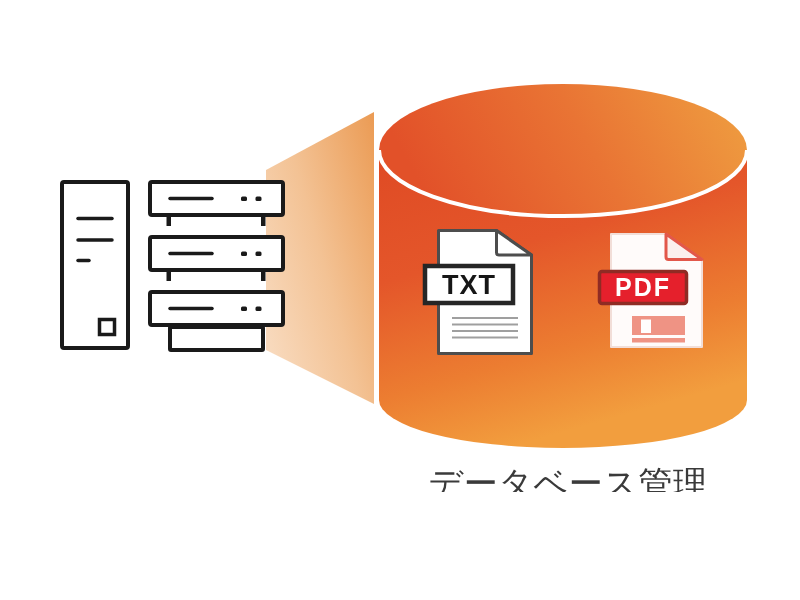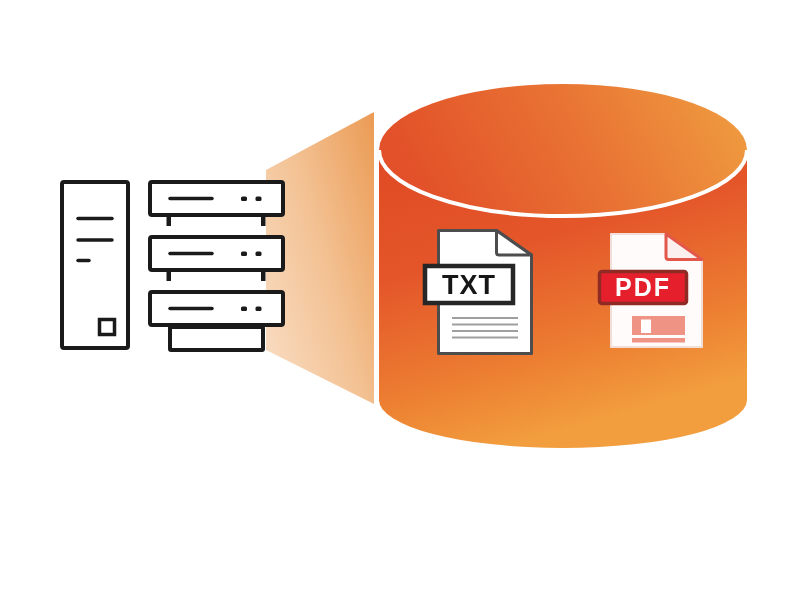--- a/index.html
+++ b/index.html
@@ -122,13 +122,14 @@
       <g>
         <rect x="170" y="327" width="93" height="23" rx="1" fill="#ffffff" stroke="#1a1a1a" stroke-width="4"></rect>
         <rect x="150" y="292" width="133" height="33" rx="2" fill="#ffffff" stroke="#1a1a1a" stroke-width="4"></rect>
         <line x1="170" y1="308.5" x2="212" y2="308.5" stroke="#1a1a1a" stroke-width="3.5" stroke-linecap="round"></line>
         <rect x="241" y="306.5" width="6" height="4.5" rx="1.5" fill="#1a1a1a"></rect>
         <rect x="255.5" y="306.5" width="6" height="4.5" rx="1.5" fill="#1a1a1a"></rect>
       </g>
     </g>
   </svg>
 
+  <div class="caption">データベース管理</div>
 </div>
 
 </body></html>

